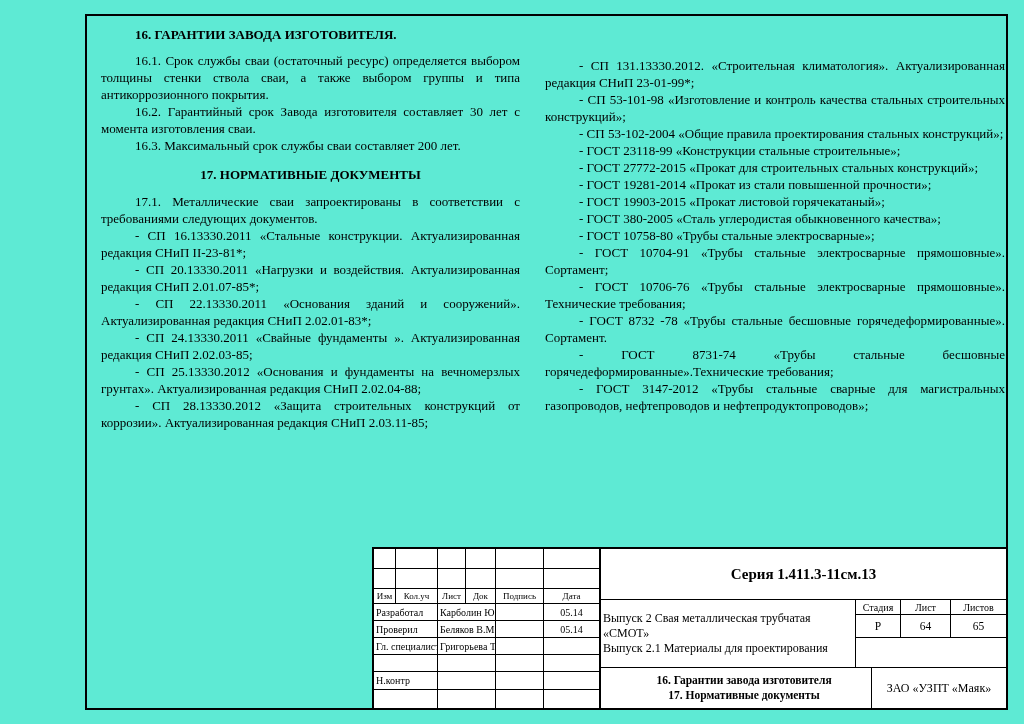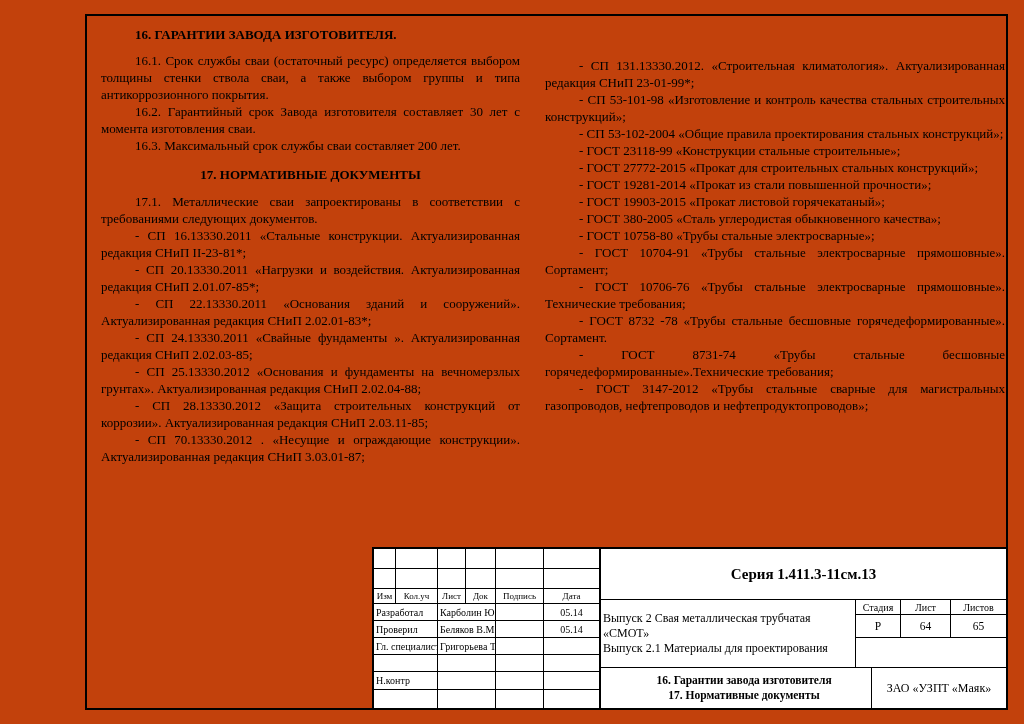--- a/index.html
+++ b/index.html
@@ -2,21 +2,21 @@
 <html><head>
 <meta charset="utf-8">
 <style>
   * { margin: 0; padding: 0; box-sizing: border-box; }
   html, body { background: #ffffff; }
   body {
     width: 1024px; height: 724px;
     font-family: "Liberation Serif", serif;
     color: #000;
   }
-  .page { position: relative; width: 1024px; height: 724px; background: #c2410c; overflow: hidden; }
+  .page { position: relative; width: 1024px; height: 724px; background: #5eead4; overflow: hidden; }
   .frame {
     position: absolute; left: 85px; top: 14px; width: 923px; height: 696px;
     border: 2px solid #000;
   }
   .col {
     position: absolute; font-size: 13px; line-height: 17px; text-align: justify;
   }
   .col-left  { left: 101px; top: 26px; width: 419px; }
   .col-right { left: 545px; top: 57px; width: 460px; }
   .h16 { font-weight: bold; text-align: left; text-indent: 34px; margin-bottom: 9px; }
@@ -90,21 +90,20 @@
     <p class="para">16.2. Гарантийный срок Завода изготовителя составляет 30 лет с момента изготовления сваи.</p>
     <p class="para">16.3. Максимальный срок службы сваи составляет 200 лет.</p>
     <p class="h17">17. НОРМАТИВНЫЕ ДОКУМЕНТЫ</p>
     <p class="para">17.1. Металлические сваи запроектированы в соответствии с требованиями следующих документов.</p>
     <p class="para">- СП 16.13330.2011 «Стальные конструкции. Актуализированная редакция СНиП II-23-81*;</p>
     <p class="para">- СП 20.13330.2011 «Нагрузки и воздействия. Актуализированная редакция СНиП 2.01.07-85*;</p>
     <p class="para">- СП 22.13330.2011 «Основания зданий и сооружений». Актуализированная редакция СНиП 2.02.01-83*;</p>
     <p class="para">- СП 24.13330.2011 «Свайные фундаменты ». Актуализированная редакция СНиП 2.02.03-85;</p>
     <p class="para">- СП 25.13330.2012 «Основания и фундаменты на вечномерзлых грунтах». Актуализированная редакция СНиП 2.02.04-88;</p>
     <p class="para">- СП 28.13330.2012 «Защита строительных конструкций от коррозии». Актуализированная редакция СНиП 2.03.11-85;</p>
-    <p class="para">- СП 70.13330.2012 . «Несущие и ограждающие конструкции». Актуализированная редакция СНиП 3.03.01-87;</p>
   </div>
 
   <div class="col col-right">
     <p class="para">- СП 131.13330.2012. «Строительная климатология». Актуализированная редакция СНиП 23-01-99*;</p>
     <p class="para">- СП 53-101-98 «Изготовление и контроль качества стальных строительных конструкций»;</p>
     <p class="para">- СП 53-102-2004 «Общие правила проектирования стальных конструкций»;</p>
     <p class="para">- ГОСТ 23118-99 «Конструкции стальные строительные»;</p>
     <p class="para">- ГОСТ 27772-2015 «Прокат для строительных стальных конструкций»;</p>
     <p class="para">- ГОСТ 19281-2014 «Прокат из стали повышенной прочности»;</p>
     <p class="para">- ГОСТ 19903-2015 «Прокат листовой горячекатаный»;</p>

